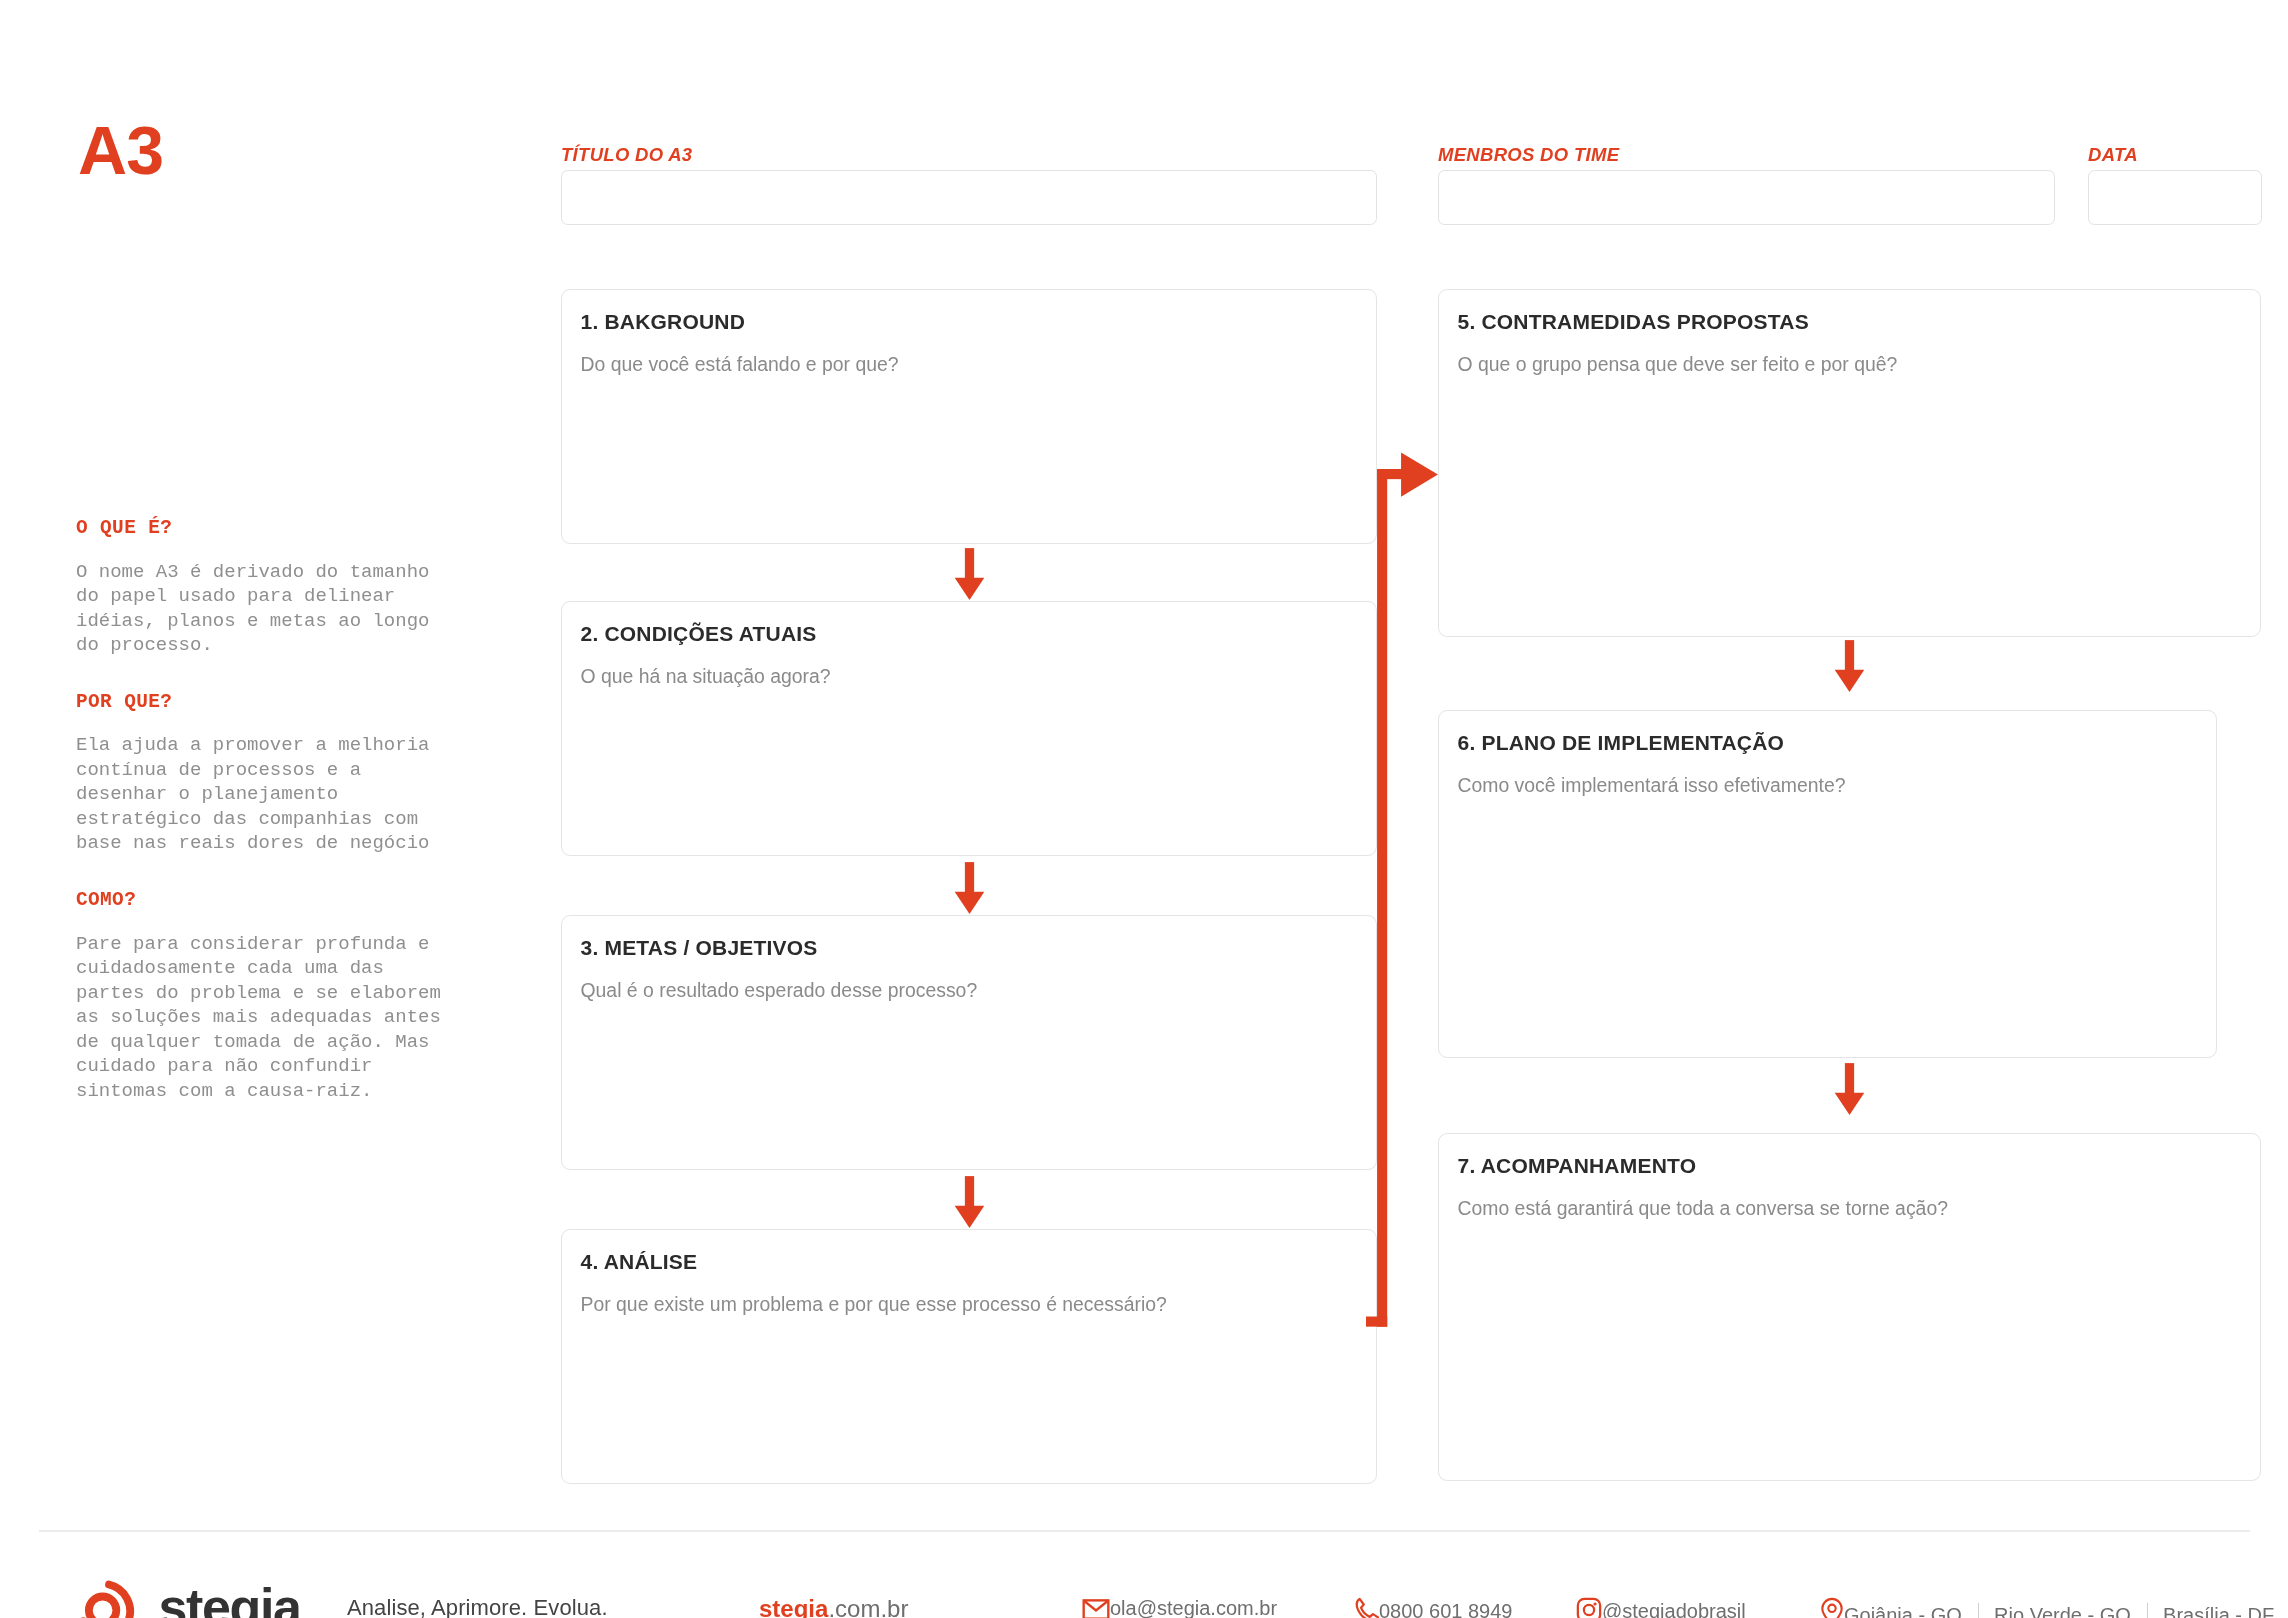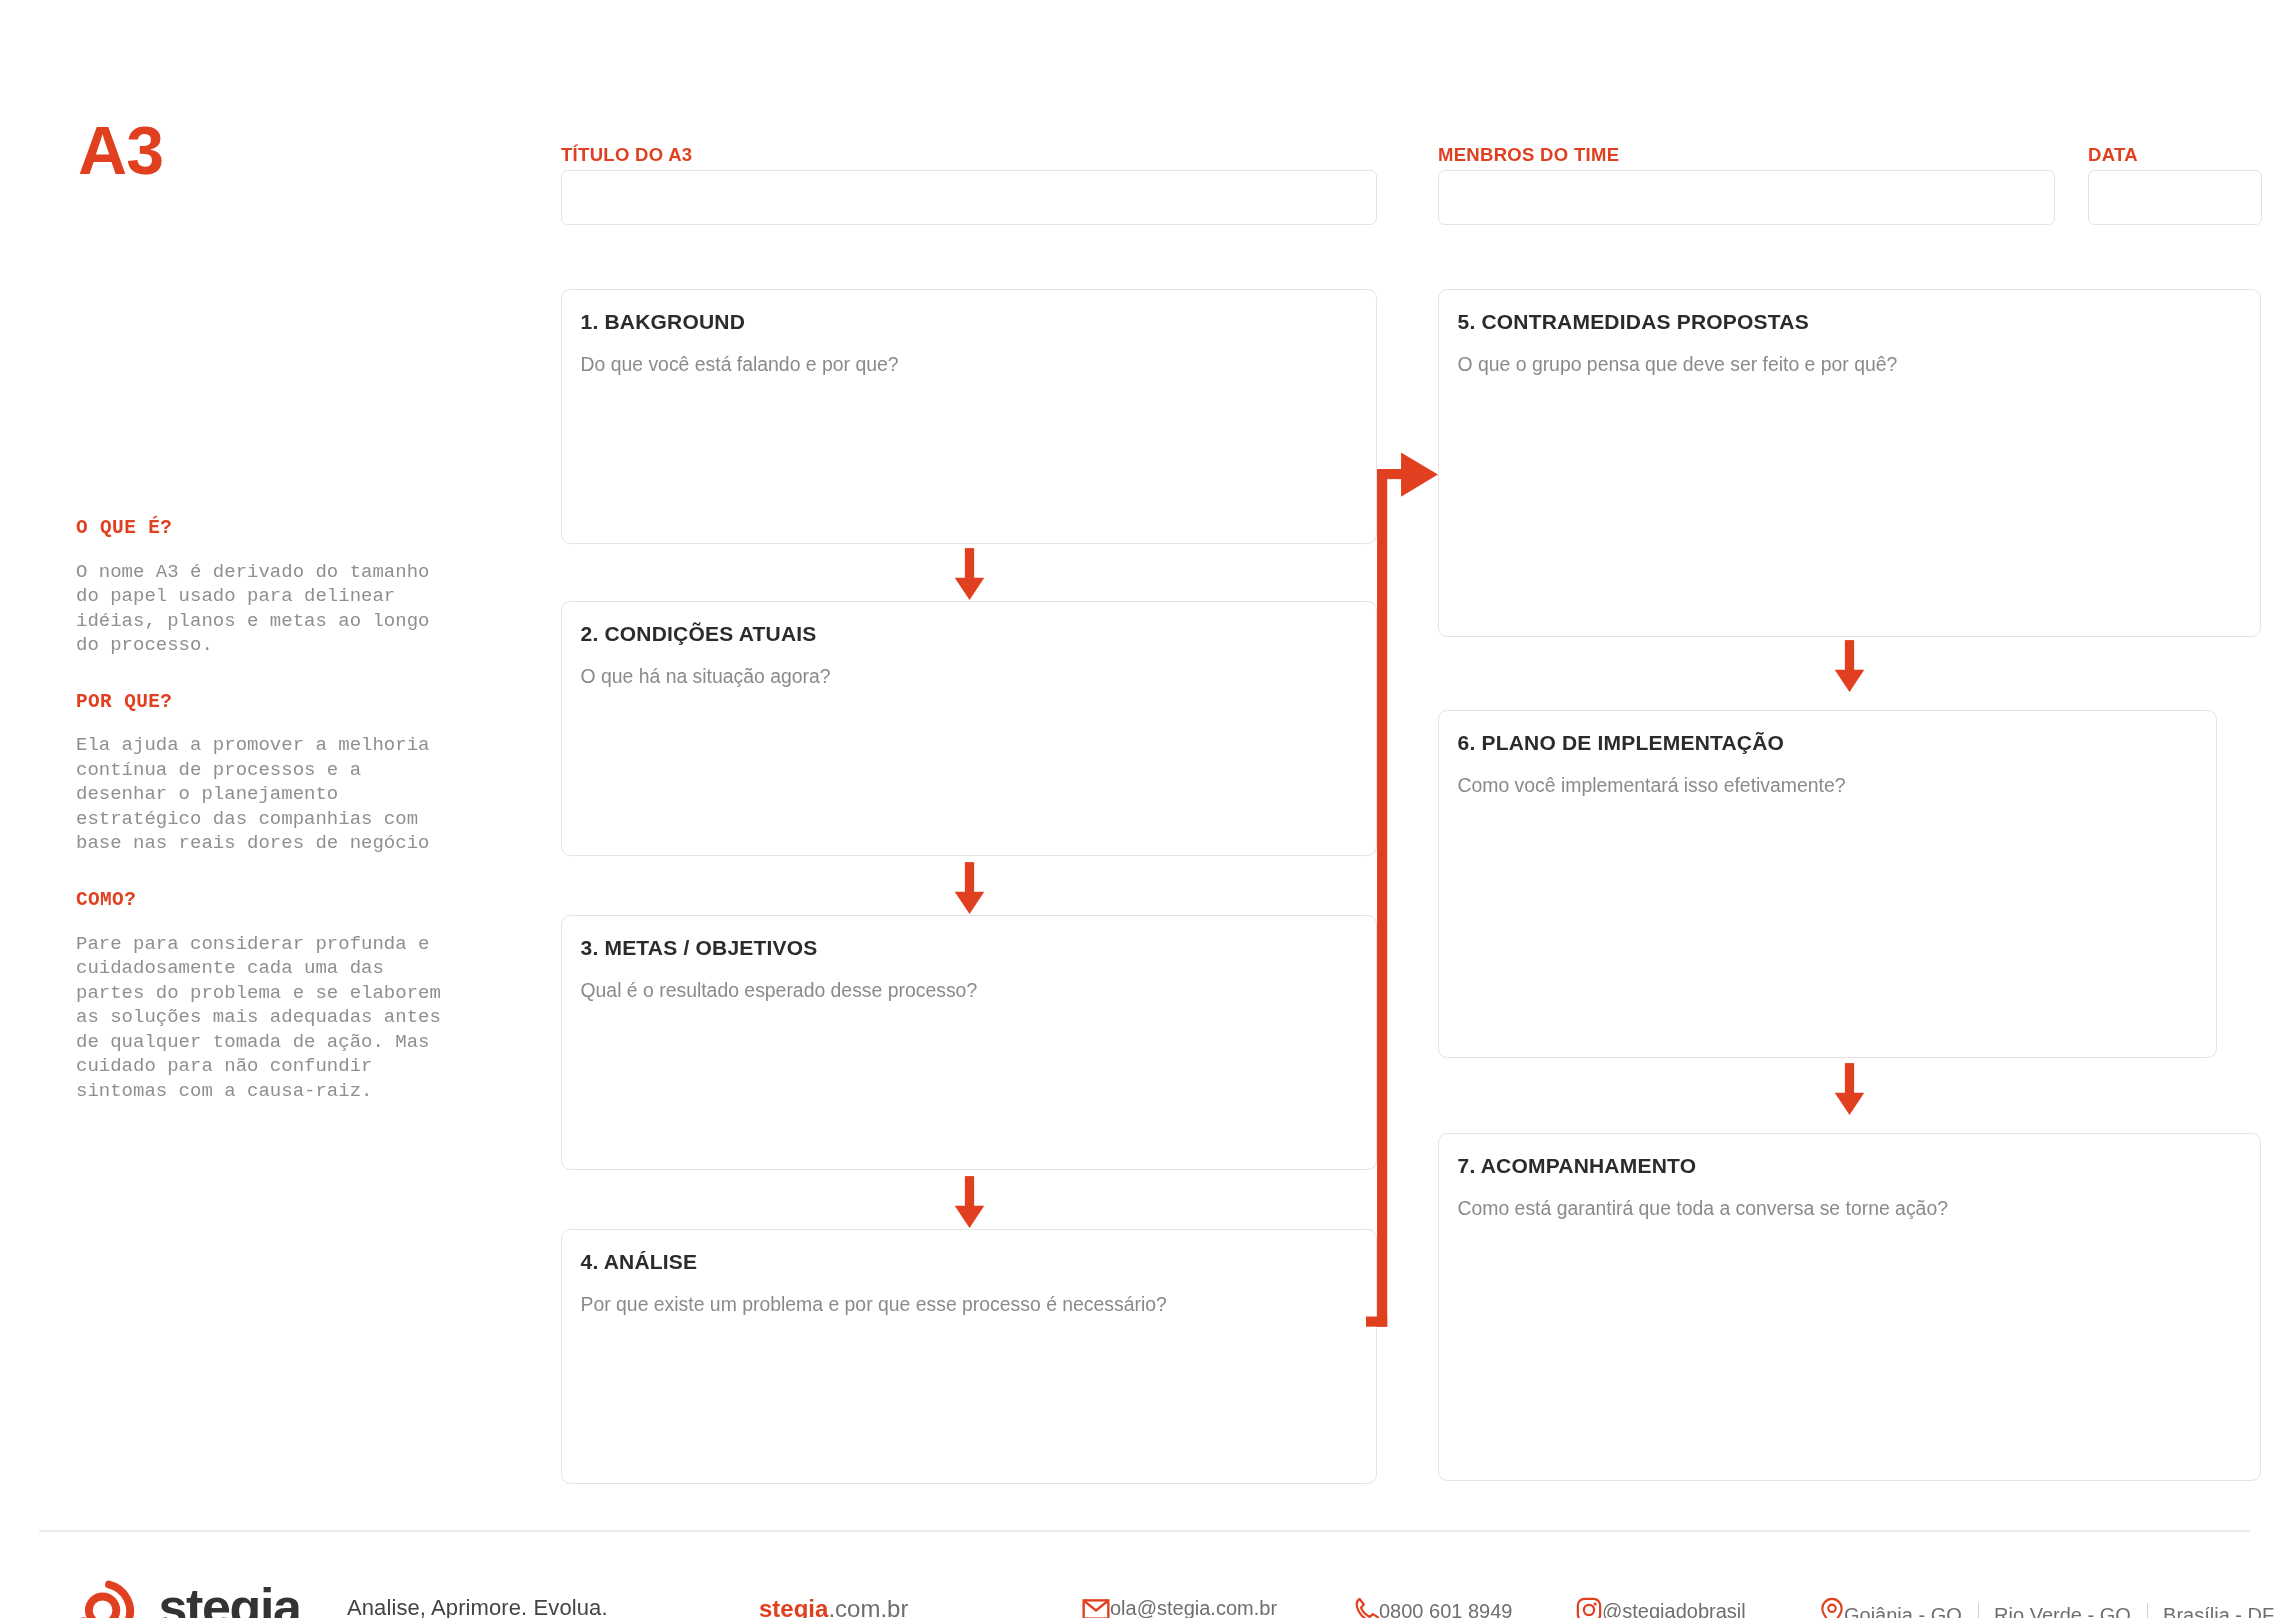--- a/index.html
+++ b/index.html
@@ -60,20 +60,21 @@
   .sb-body:last-child { margin-bottom: 0; }
 
   
   .field-label {
     position: absolute;
     color: #e0401f;
     font-size: 18.5px;
     font-weight: 700;
     letter-spacing: 0.3px;
     white-space: nowrap;
+    font-style: italic;
   }
 
   .field-box {
     position: absolute;
     background: #ffffff;
     border: 0.9px solid #e2e2e2;
     border-radius: 6.5px;
   }
 
   

